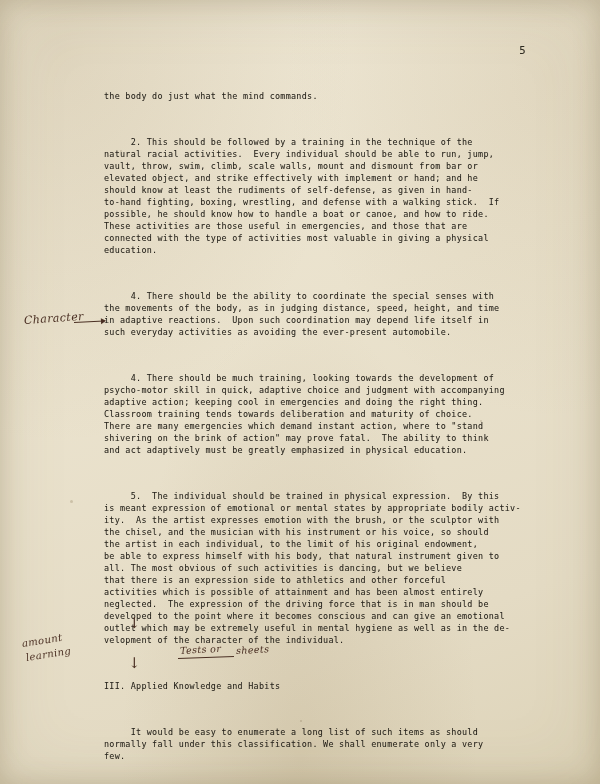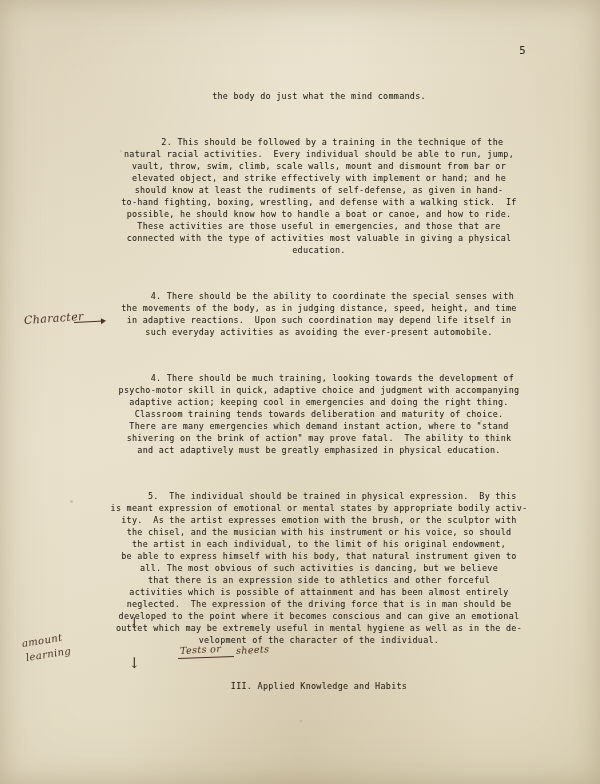--- a/index.html
+++ b/index.html
@@ -63,26 +63,25 @@
     line-height: 12.05px;
     color: #26231c;
     letter-spacing: 0.32px;
     white-space: pre-wrap;
     text-align: left;
   }
 
   .para {
     margin: 0 0 9.6px 0;
     white-space: pre-wrap;
-    text-align: center;
   }
 
   .heading {
     margin: 0 0 9.6px 0;
-    text-align: center;
+    text-align: left;
     white-space: pre-wrap;
   }
 
   
   .annot {
     position: absolute;
     color: #4a2f23;
     font-family: "DejaVu Serif", serif;
     font-style: italic;
     font-size: 11px;
@@ -204,20 +203,23 @@
 the artist in each individual, to the limit of his original endowment,
 be able to express himself with his body, that natural instrument given to
 all. The most obvious of such activities is dancing, but we believe
 that there is an expression side to athletics and other forceful
 activities which is possible of attainment and has been almost entirely
 neglected.  The expression of the driving force that is in man should be
 developed to the point where it becomes conscious and can give an emotional
 outlet which may be extremely useful in mental hygiene as well as in the de-
 velopment of the character of the individual.</p>
       <p class="heading">III. Applied Knowledge and Habits</p>
+      <p class="para">     It would be easy to enumerate a long list of such items as should
+normally fall under this classification. We shall enumerate only a very
+few.</p>
       
       
       
     </div>
 
     <div class="annot annot-character">Character</div>
     <div class="annot-line l1"></div>
     <div class="annot-arrowhead a1"></div>
 
     <div class="annot annot-amount">amount</div>

